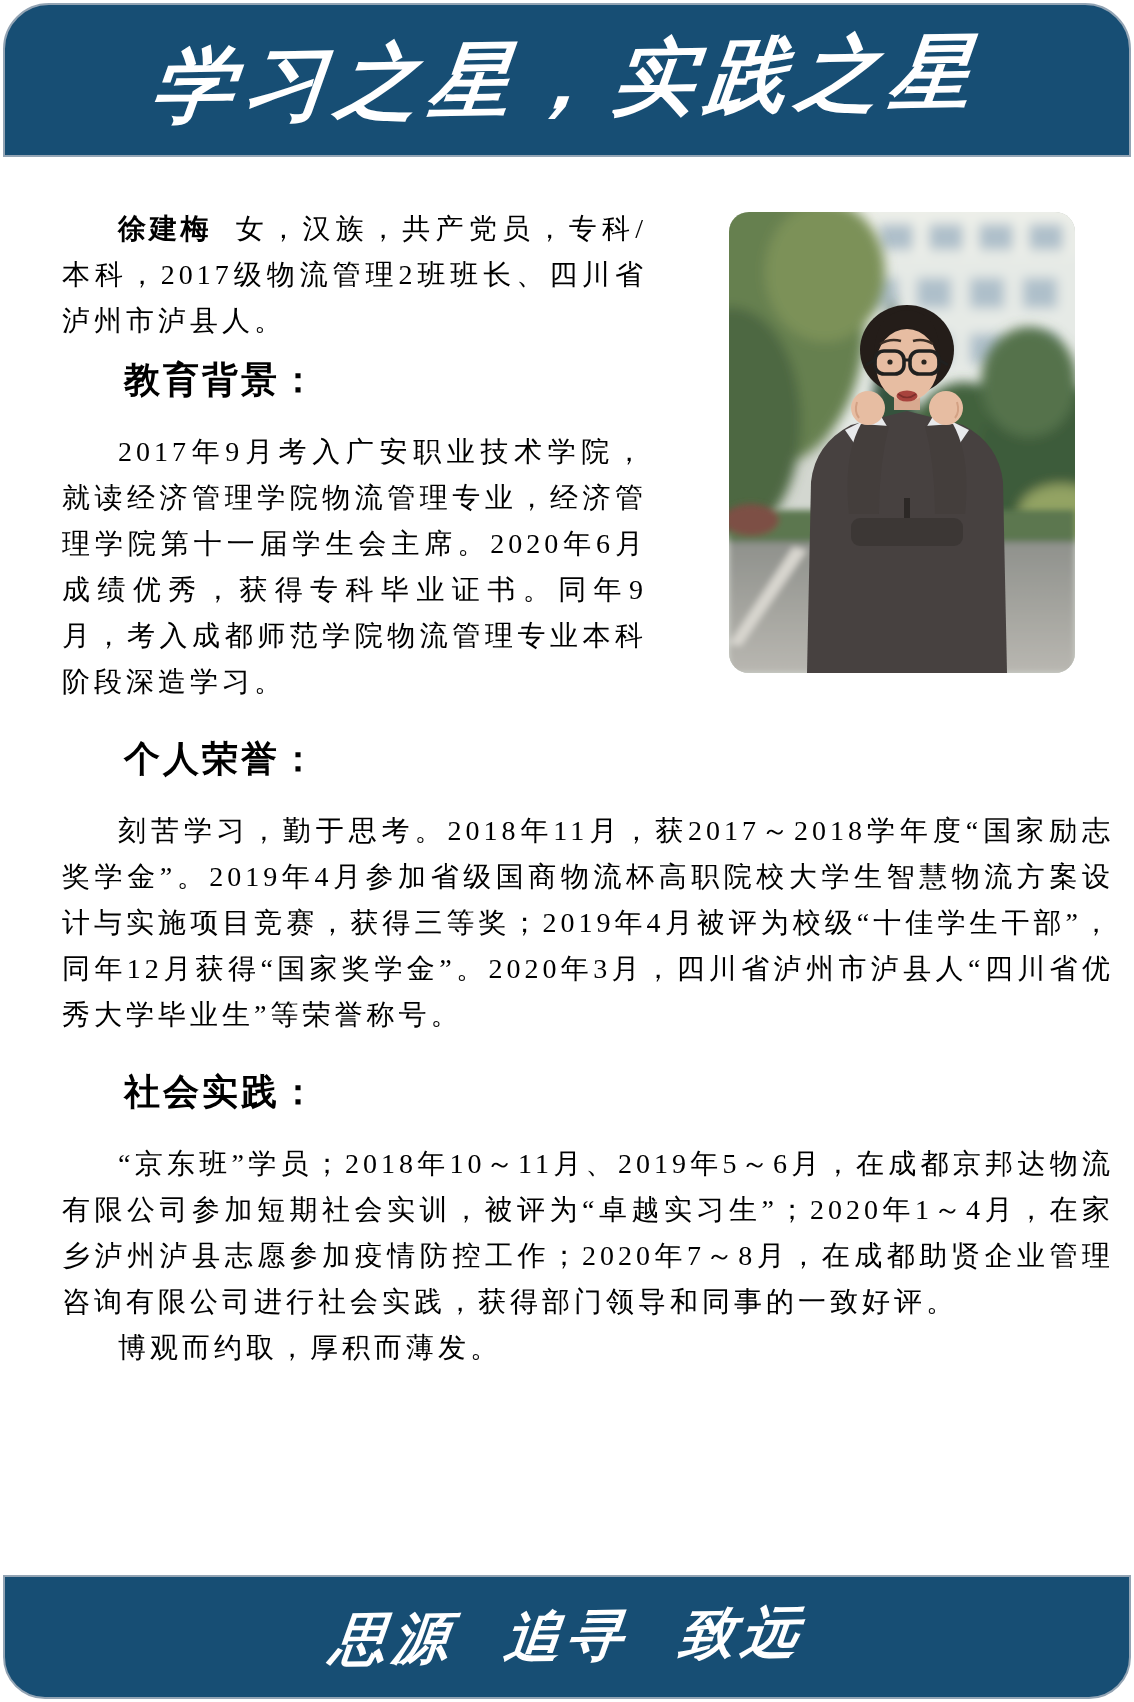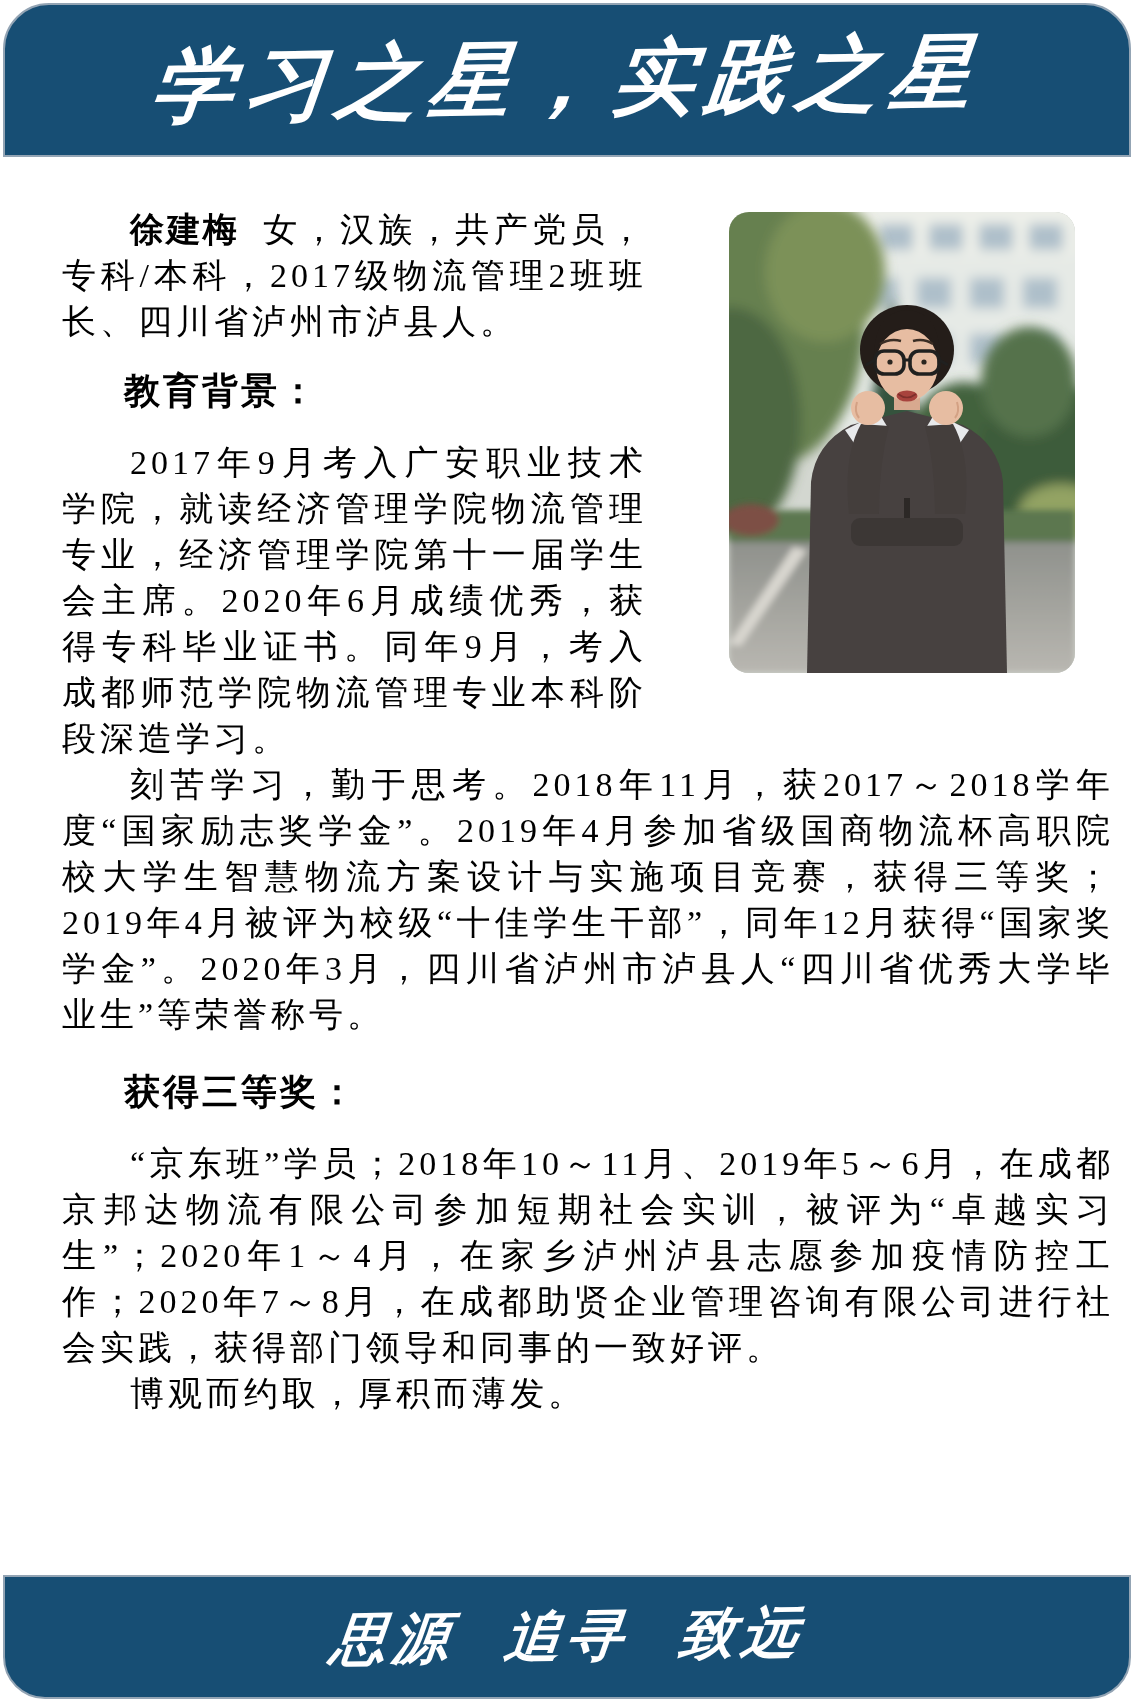--- a/index.html
+++ b/index.html
@@ -23,30 +23,30 @@
   .callig-small{font-size:56px;letter-spacing:6px;word-spacing:30px;}
   
   .content{position:absolute;top:158px;left:0;right:0;padding:48px 20px 0 62px;}
   .top-row{display:flex;align-items:flex-start;}
   .left-col{width:585px;margin-right:82px;flex:none;}
   .photo{
     width:346px;height:461px;flex:none;border-radius:20px;overflow:hidden;
     margin-top:6px;background:#cfd3cc;
   }
   .body-text{
-    font-size:34px;line-height:46px;color:#000;margin:0;
+    font-size:28px;line-height:46px;color:#000;margin:0;
     text-align:justify;text-align-last:left;letter-spacing:4px;
   }
   .indent{text-indent:2em;}
   .sec-title{
     font-family:"Liberation Sans","DejaVu Sans",sans-serif;
     font-size:36px;font-weight:bold;color:#000;
     margin:30px 0 24px 0;padding-left:62px;letter-spacing:3px;
   }
-  .first-title{margin-top:22px;}
+  .first-title{margin-top:12px;}
   .name{
     font-family:"Liberation Sans","DejaVu Sans",sans-serif;
     font-weight:bold;margin-right:24px;letter-spacing:2px;
   }
 </style>
 </head>
 <body>
 
 <div class="page">
 
@@ -158,23 +158,24 @@
             <circle cx="217" cy="196" r="17" fill="#e7bda2"></circle>
             <path d="M128,190 q-3,10 2,16 M228,190 q3,10 -2,16" stroke="#d3a184" stroke-width="2" fill="none"></path>
             <rect x="175" y="286" width="6" height="22" fill="#2c2826"></rect>
             <circle cx="178" cy="312" r="3.4" fill="#222020"></circle>
             <rect x="122" y="306" width="112" height="28" rx="9" fill="#3c3735"></rect>
           </g>
         </svg>
       </div>
     </div>
 
+    <h2 class="sec-title">个人荣誉：</h2>
     <p class="body-text indent">刻苦学习，勤于思考。2018年11月，获2017～2018学年度“国家励志奖学金”。2019年4月参加省级国商物流杯高职院校大学生智慧物流方案设计与实施项目竞赛，获得三等奖；2019年4月被评为校级“十佳学生干部”，同年12月获得“国家奖学金”。2020年3月，四川省泸州市泸县人“四川省优秀大学毕业生”等荣誉称号。</p>
 
-    <h2 class="sec-title">获得三等奖：</h2>
+    <h2 class="sec-title">社会实践：</h2>
     <p class="body-text indent">“京东班”学员；2018年10～11月、2019年5～6月，在成都京邦达物流有限公司参加短期社会实训，被评为“卓越实习生”；2020年1～4月，在家乡泸州泸县志愿参加疫情防控工作；2020年7～8月，在成都助贤企业管理咨询有限公司进行社会实践，获得部门领导和同事的一致好评。</p>
 
     <p class="body-text indent">博观而约取，厚积而薄发。</p>
   </div>
 
   <div class="band band-bottom">
     <div class="callig callig-small">思源 追寻 致远</div>
   </div>
 
 </div>

